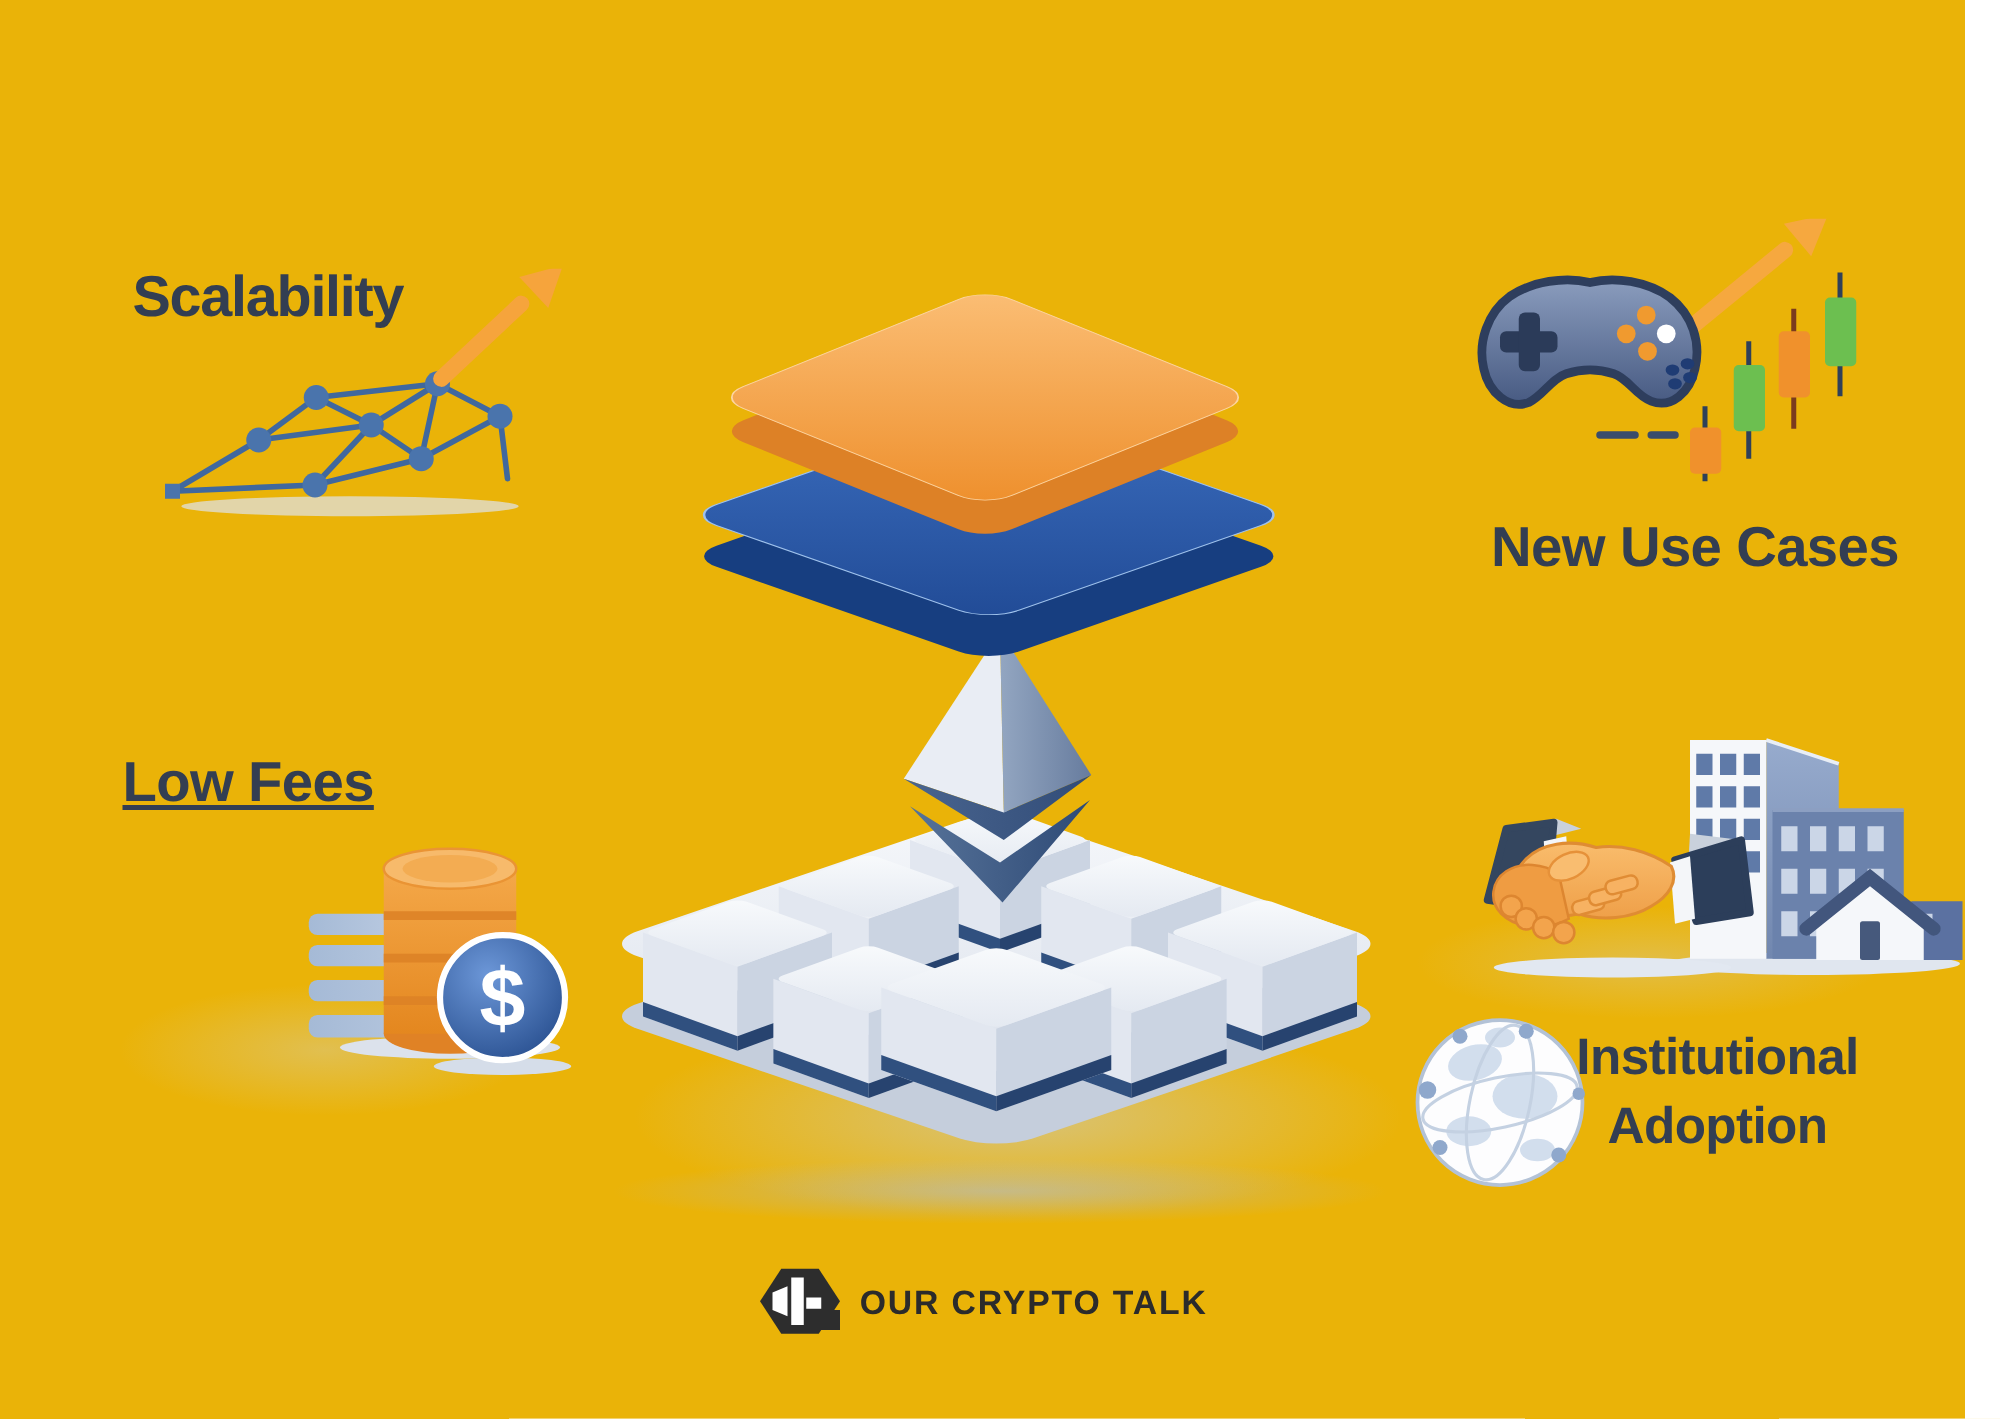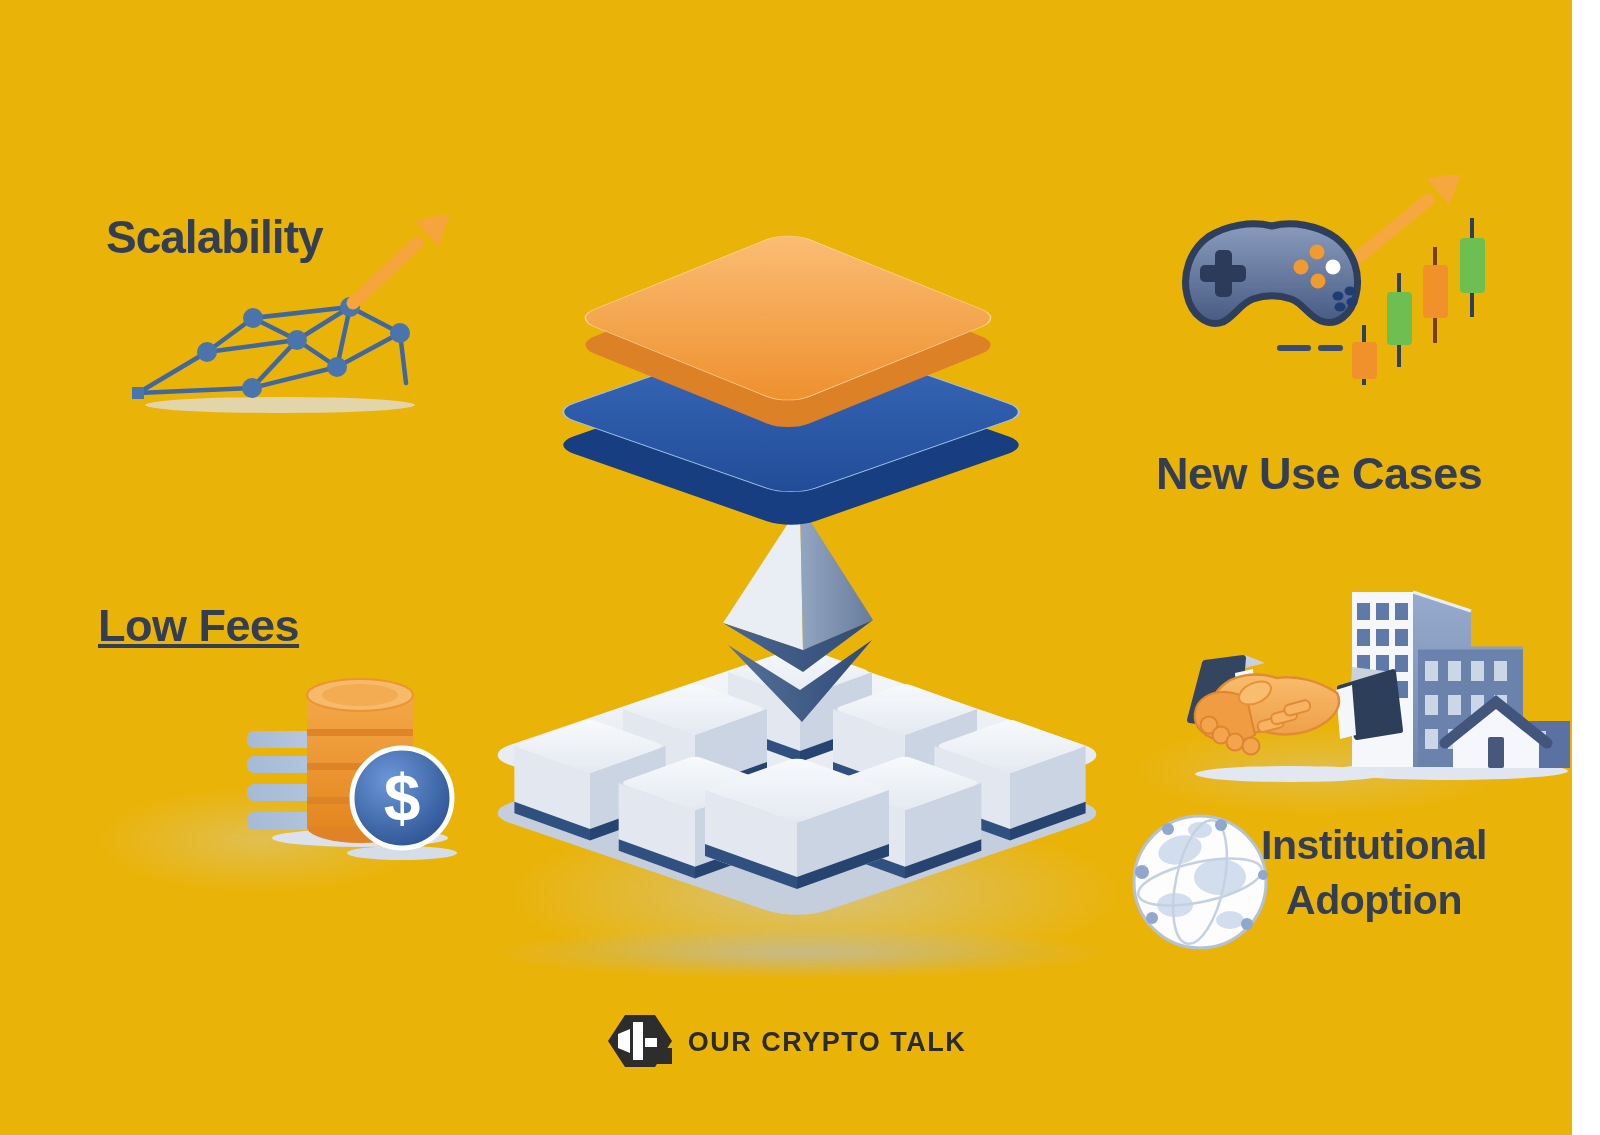--- a/index.html
+++ b/index.html
@@ -2,21 +2,21 @@
 <html><head>
 <meta charset="utf-8">
 <style>
   html,body{margin:0;padding:0;background:#fff;}
   .stage{position:relative;width:1572px;height:1135px;background:#eab308;overflow:hidden;
          font-family:"Liberation Sans",sans-serif;}
   .abs{position:absolute;}
   .label{font-weight:700;color:#333E52;white-space:nowrap;}
   .lbl-scalability{left:106px;top:210px;font-size:46px;letter-spacing:-1px;}
   .lbl-lowfees{left:98px;top:600px;font-size:45px;letter-spacing:-0.5px;text-decoration:underline;}
-  .lbl-newuse{left:1156px;top:412px;width:400px;font-size:45px;letter-spacing:-0.5px;margin-top:36px;}
+  .lbl-newuse{left:1156px;top:412px;width:400px;text-align:center;font-size:45px;letter-spacing:-0.5px;}
   .lbl-inst{left:1233px;top:818px;width:282px;text-align:center;font-size:41px;
             letter-spacing:-0.5px;line-height:55px;}
   .wash{pointer-events:none;}
   .wash1{left:420px;top:790px;width:790px;height:230px;
     background:radial-gradient(ellipse closest-side at 50% 45%, rgba(199,211,230,0.50), rgba(199,211,230,0) 78%);}
   .wash2{left:40px;top:770px;width:440px;height:140px;
     background:radial-gradient(ellipse closest-side, rgba(206,217,233,0.32), rgba(206,217,233,0) 75%);}
   .wash3{left:1070px;top:710px;width:500px;height:120px;
     background:radial-gradient(ellipse closest-side, rgba(206,217,233,0.28), rgba(206,217,233,0) 75%);}
   .footer{left:0;right:0;top:1012px;display:flex;justify-content:center;align-items:center;gap:14px;}

